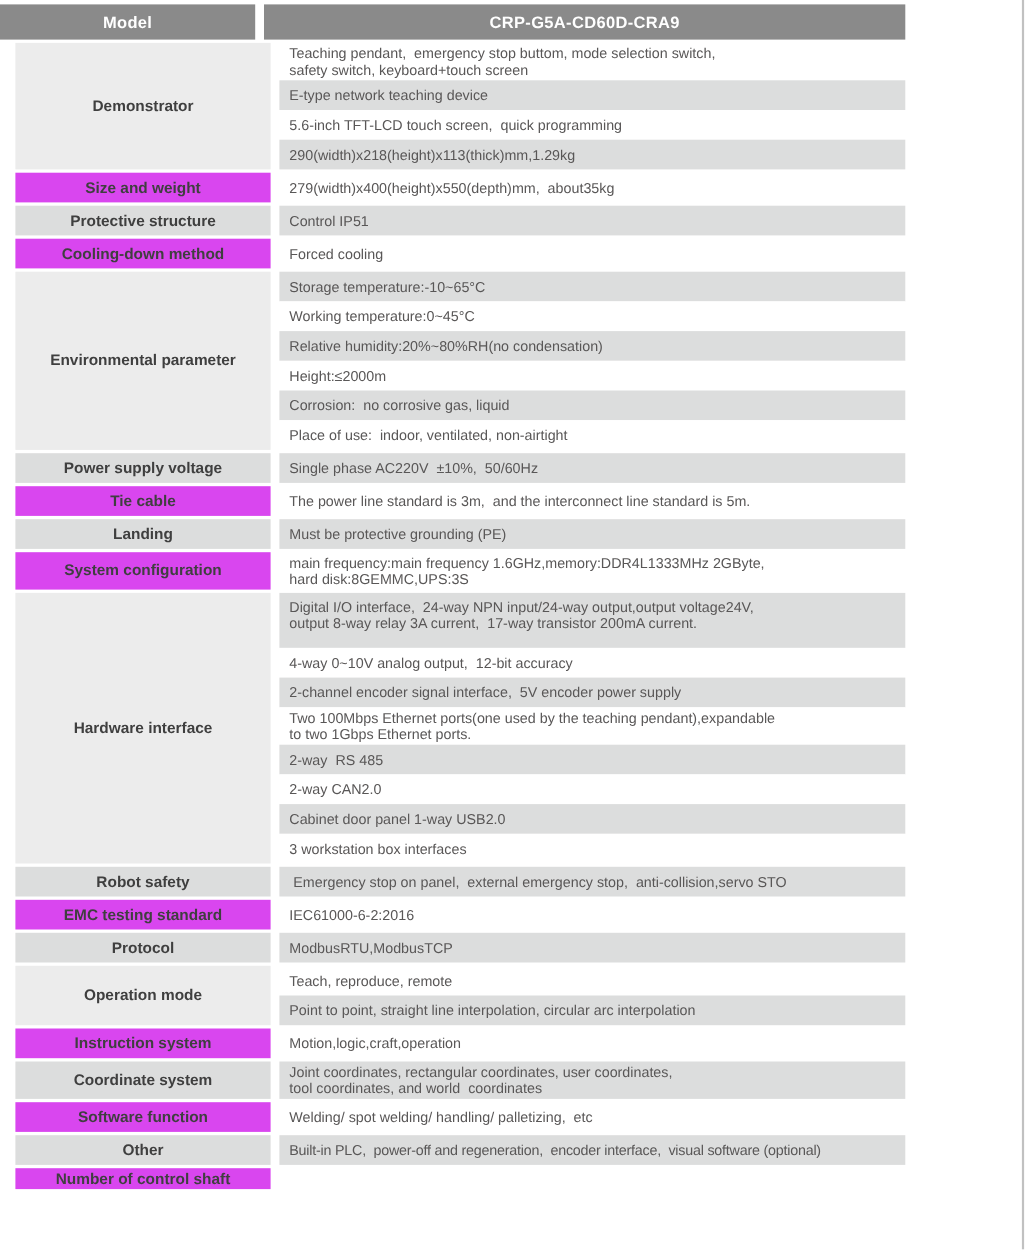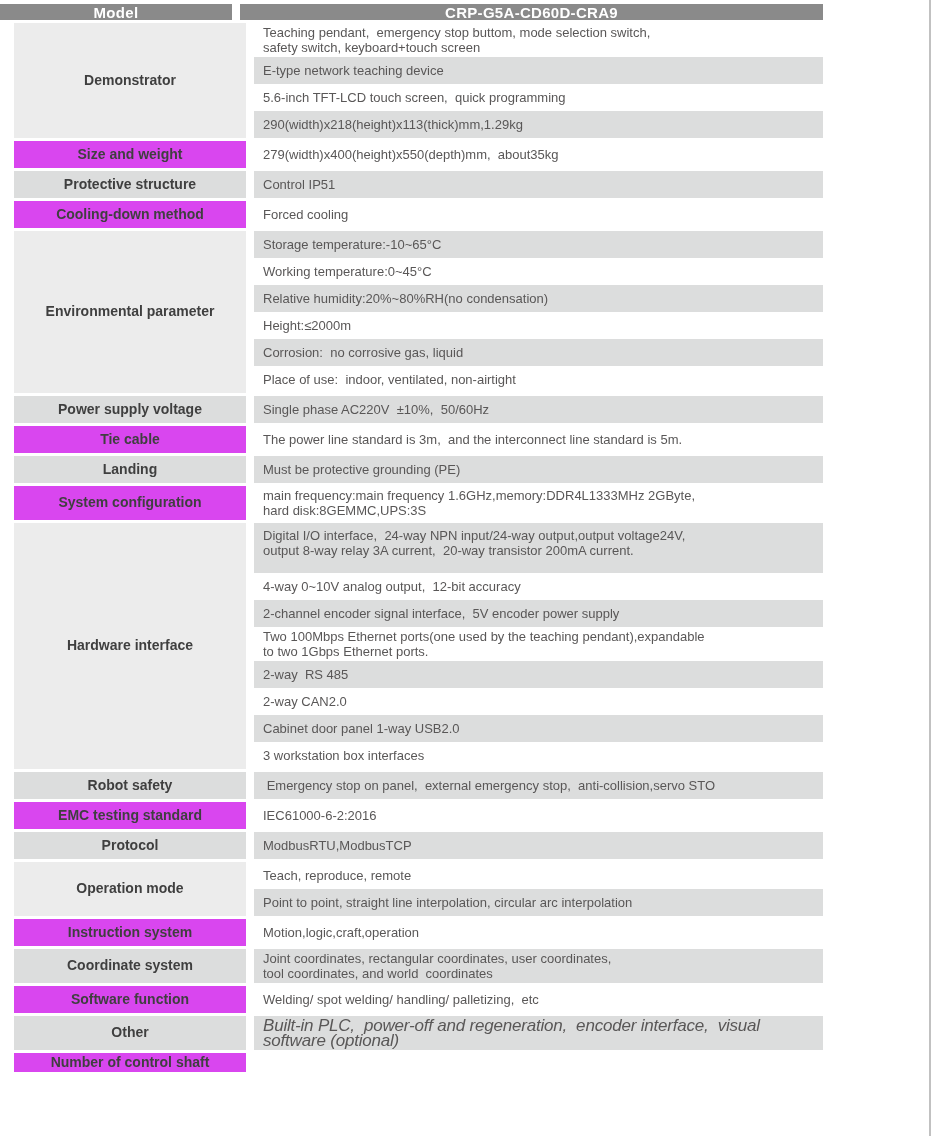--- a/index.html
+++ b/index.html
@@ -22,21 +22,21 @@
   }
   .page-edge{
     position:absolute;top:0;right:1px;width:2px;height:1136px;
     background:var(--edge-line);
   }
   .spec-table{
     width:823px;
     padding-top:4px;
   }
   .header-row{
-    display:flex;gap:8px;margin-bottom:3px;height:16px;
+    display:flex;gap:8px;margin-bottom:3px;height:32px;
   }
   .header-cell{
     background:var(--header-bg);color:var(--header-text);
     font-weight:bold;font-size:15px;letter-spacing:.3px;
     display:flex;align-items:center;justify-content:center;
   }
   .header-cell.left{width:232px;}
   .header-cell.right{flex:1;}
   .section{display:flex;gap:8px;margin-bottom:3px;}
   .label-cell{
@@ -56,21 +56,21 @@
     min-height:27px;
     display:flex;align-items:center;
     padding:2px 9px;
     font-size:13px;line-height:15px;
     color:var(--value-text);
     white-space:pre-wrap;
   }
   .row-white{background:#ffffff;}
   .row-gray{background:var(--row-gray);}
   .row.tall{min-height:50px;align-items:flex-start;padding-top:5px;}
-  .row.condensed{font-size:17px;letter-spacing:-.2px;font-style:italic;}
+  .row.condensed{font-size:13px;letter-spacing:-.2px;}
 </style>
 </head>
 <body>
 
 <div class="spec-table">
   <div class="header-row">
     <div class="header-cell left">Model</div>
     <div class="header-cell right">CRP-G5A-CD60D-CRA9</div>
   </div>
   <div>
@@ -135,21 +135,21 @@
         <div class="label-cell label-white">System configuration</div>
         <div class="rows">
           <div class="row row-white">main frequency:main frequency 1.6GHz,memory:DDR4L1333MHz 2GByte,
 hard disk:8GEMMC,UPS:3S</div>
         </div>
       </div>
       <div class="section">
         <div class="label-cell label-light">Hardware interface</div>
         <div class="rows">
           <div class="row row-gray tall">Digital I/O interface,  24-way NPN input/24-way output,output voltage24V,
-output 8-way relay 3A current,  20-way transistor 200mA current.</div>
+output 8-way relay 3A current,  17-way transistor 200mA current.</div>
           <div class="row row-white">4-way 0~10V analog output,  12-bit accuracy</div>
           <div class="row row-gray">2-channel encoder signal interface,  5V encoder power supply</div>
           <div class="row row-white">Two 100Mbps Ethernet ports(one used by the teaching pendant),expandable
 to two 1Gbps Ethernet ports.</div>
           <div class="row row-gray">2-way  RS 485</div>
           <div class="row row-white">2-way CAN2.0</div>
           <div class="row row-gray">Cabinet door panel 1-way USB2.0</div>
           <div class="row row-white">3 workstation box interfaces</div>
         </div>
       </div>

